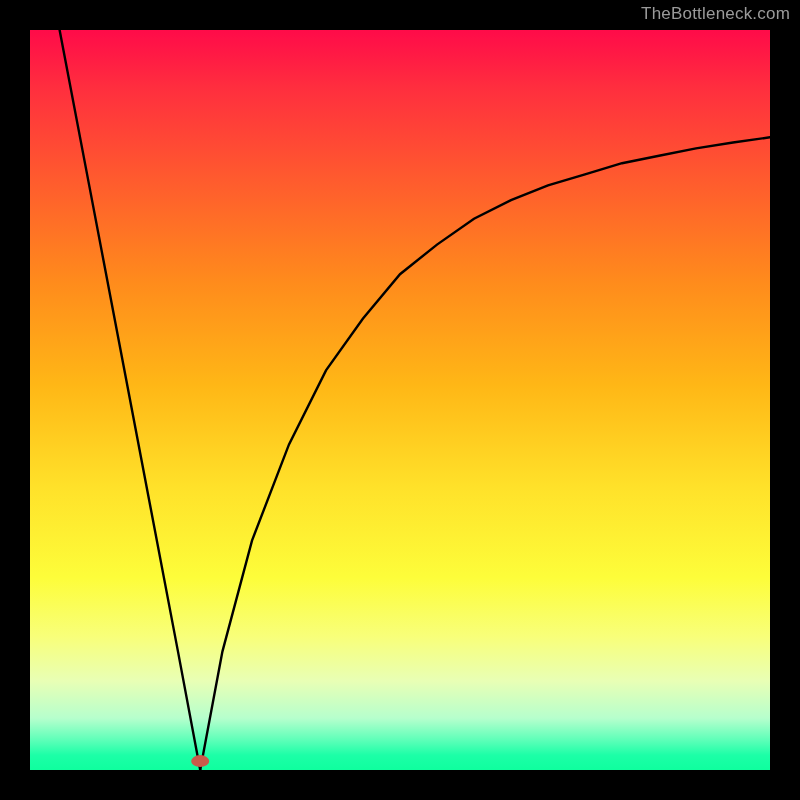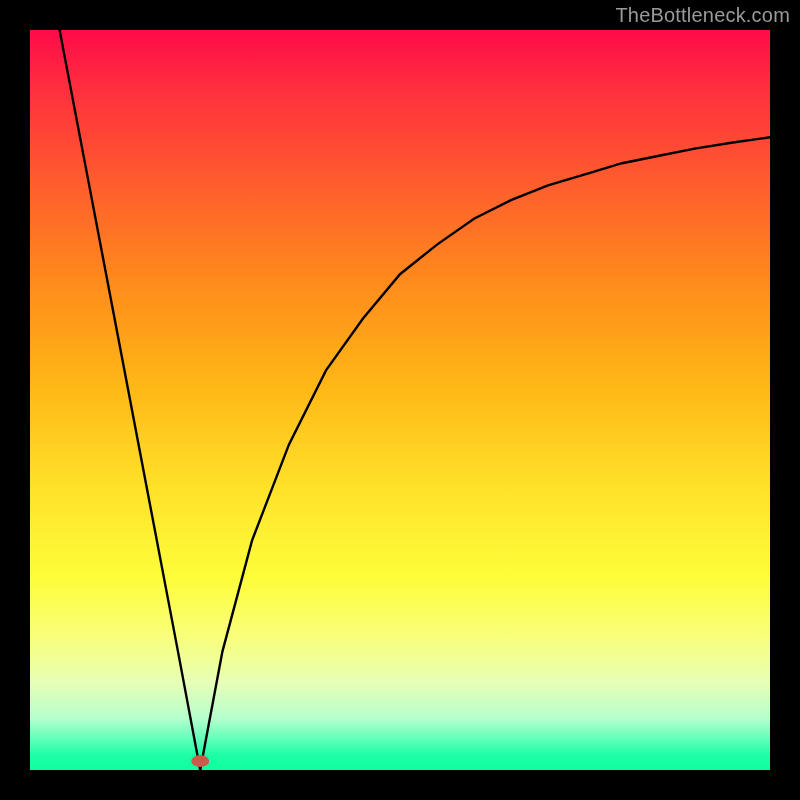--- a/index.html
+++ b/index.html
@@ -45,21 +45,21 @@
     top: 0;
     width: 740px;
     height: 740px;
     pointer-events: none;
   }
   .watermark {
     position: absolute;
     top: 4px;
     right: 10px;
     color: #9a9a9a;
-    font-size: 20px;
+    font-size: 17px;
     letter-spacing: 0.2px;
     font-weight: 500;
   }
 </style>
 </head>
 <body>
 
 <div class="frame">
   <div class="plot-area">
     <svg class="curve-svg" viewBox="0 0 740 740" preserveAspectRatio="none">

